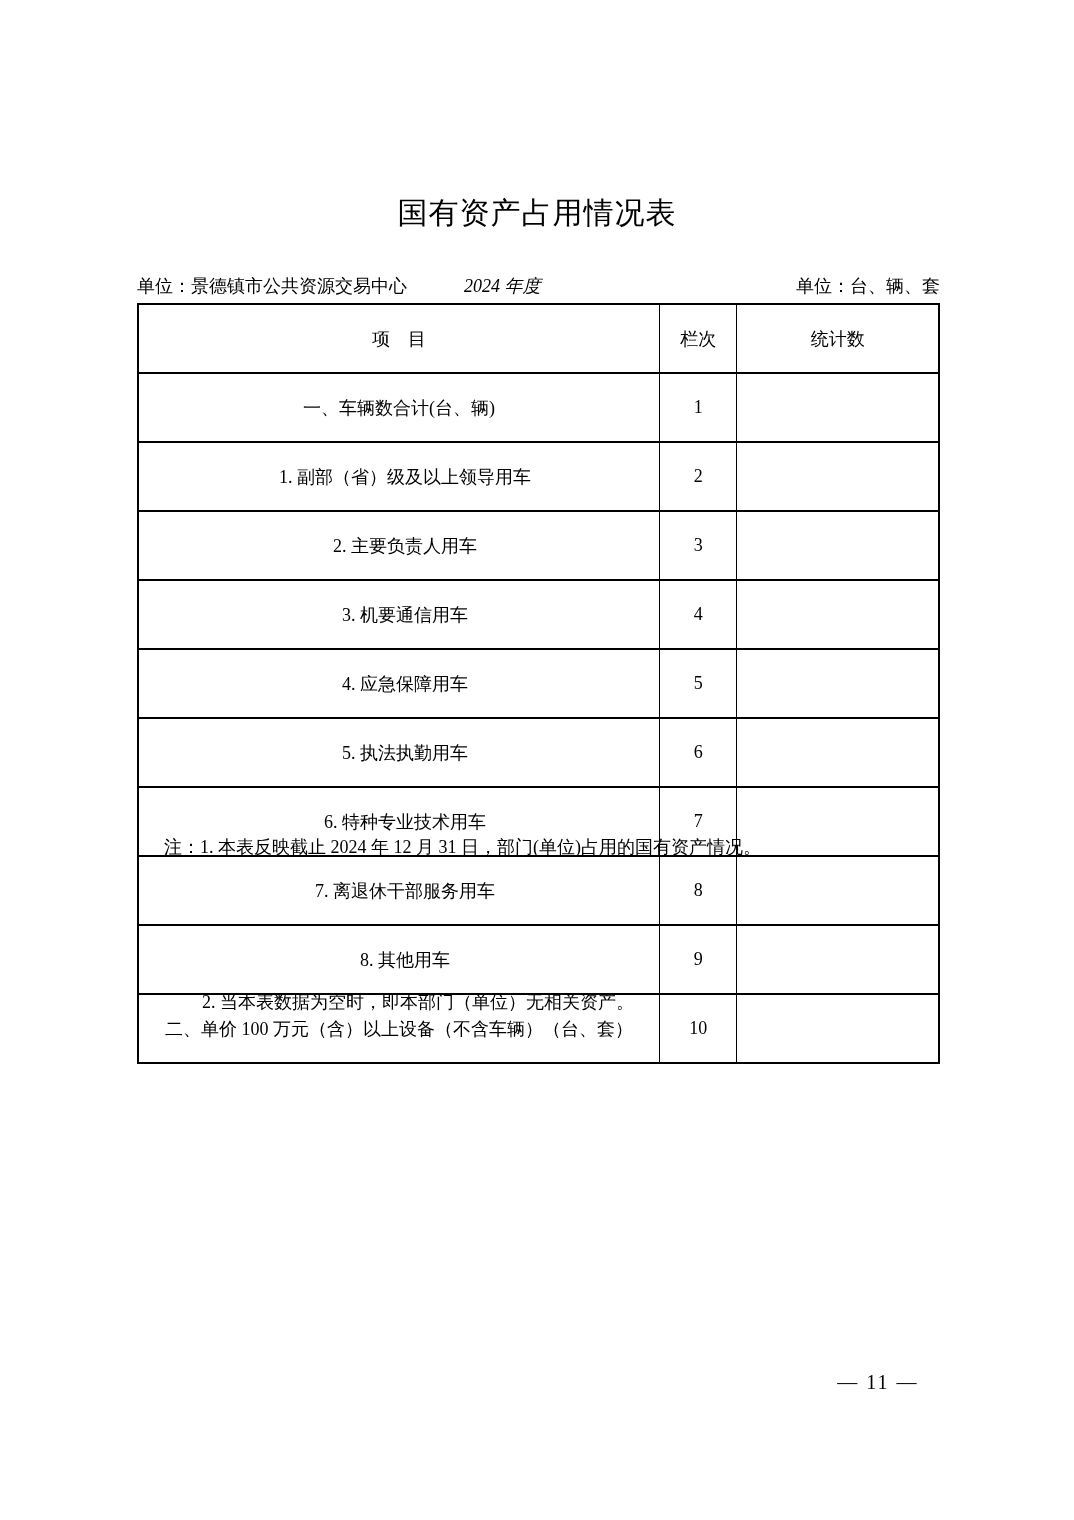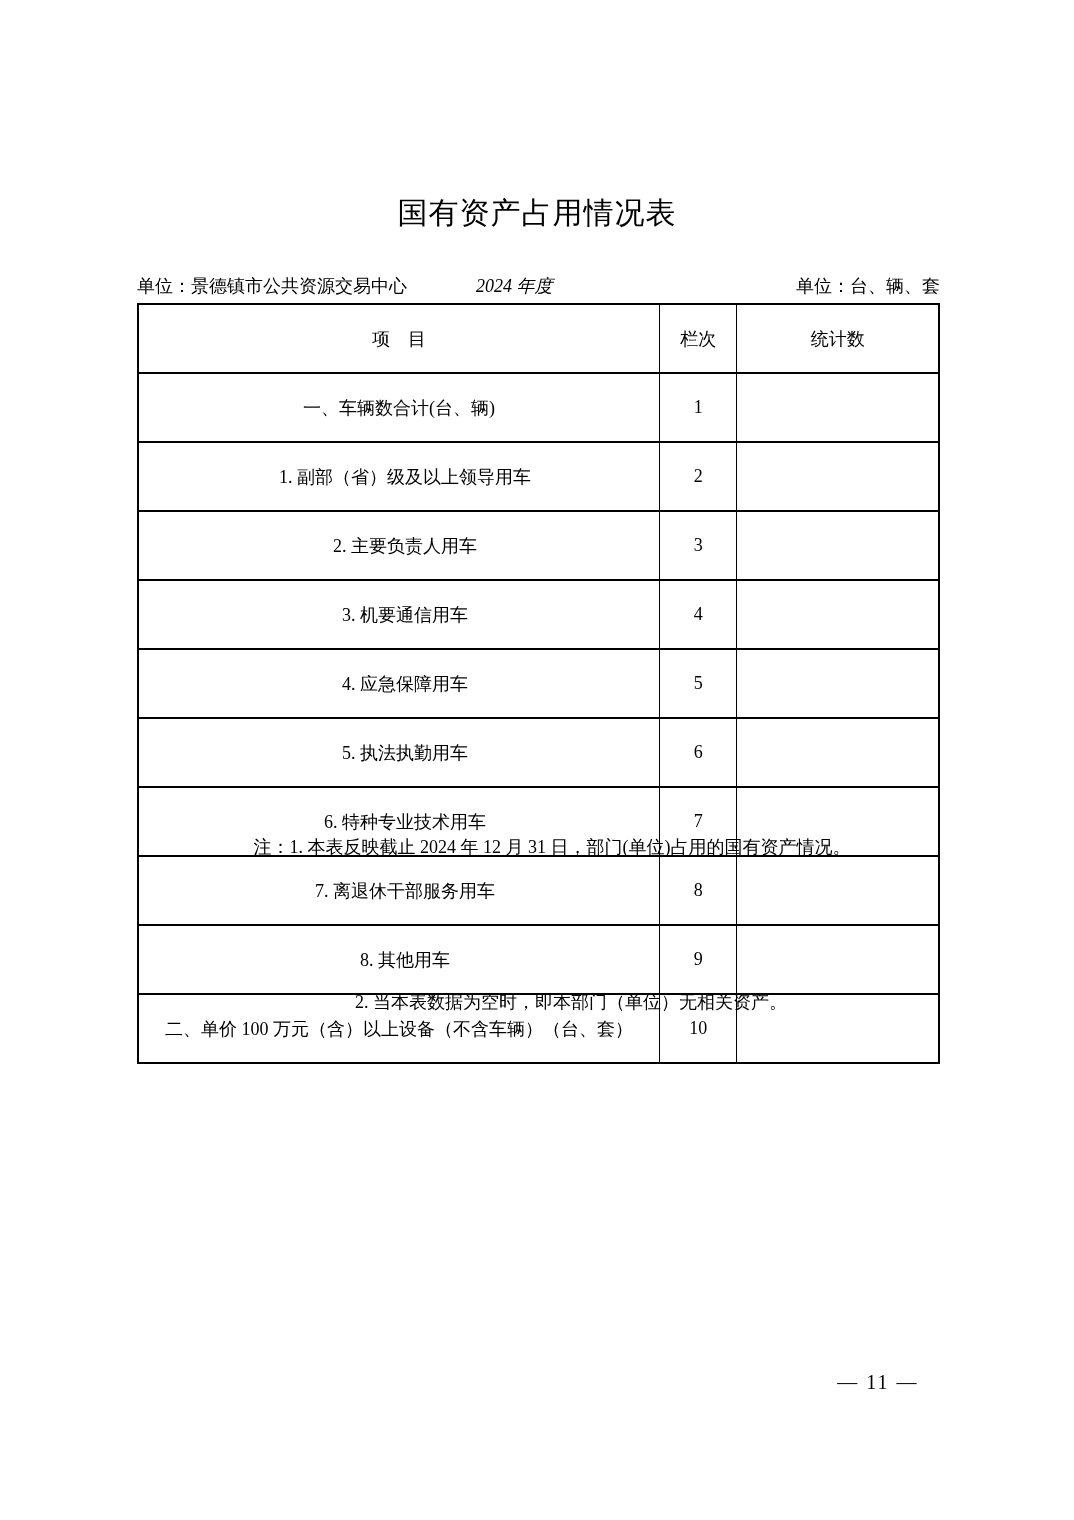--- a/index.html
+++ b/index.html
@@ -40,21 +40,20 @@
   }
   .unit-line {
     position: absolute;
     top: 274px;
     left: 137px;
     width: 803px;
     display: flex;
     align-items: baseline;
     font-size: 18px;
     white-space: pre;
-    gap: 12px;
   }
   .unit-line .year {
     margin-left: 57px;
     font-style: italic;
   }
   .unit-line .unit-right {
     margin-left: auto;
   }
   table.asset-table {
     position: absolute;
@@ -89,21 +88,20 @@
   td.c-col { text-align: center; font-size: 19px; }
   td.c-val { text-align: center; }
   .notes {
     position: absolute;
     top: 739px;
     left: 137px;
     width: 803px;
     font-size: 18px;
     line-height: 31px;
     white-space: pre;
-    text-align: center;
   }
   .notes .note-line { display: block; }
   .notes .note-line.hang { margin-left: 38px; }
   .page-number {
     position: absolute;
     top: 1371px;
     left: 778px;
     width: 200px;
     text-align: center;
     font-size: 20px;

